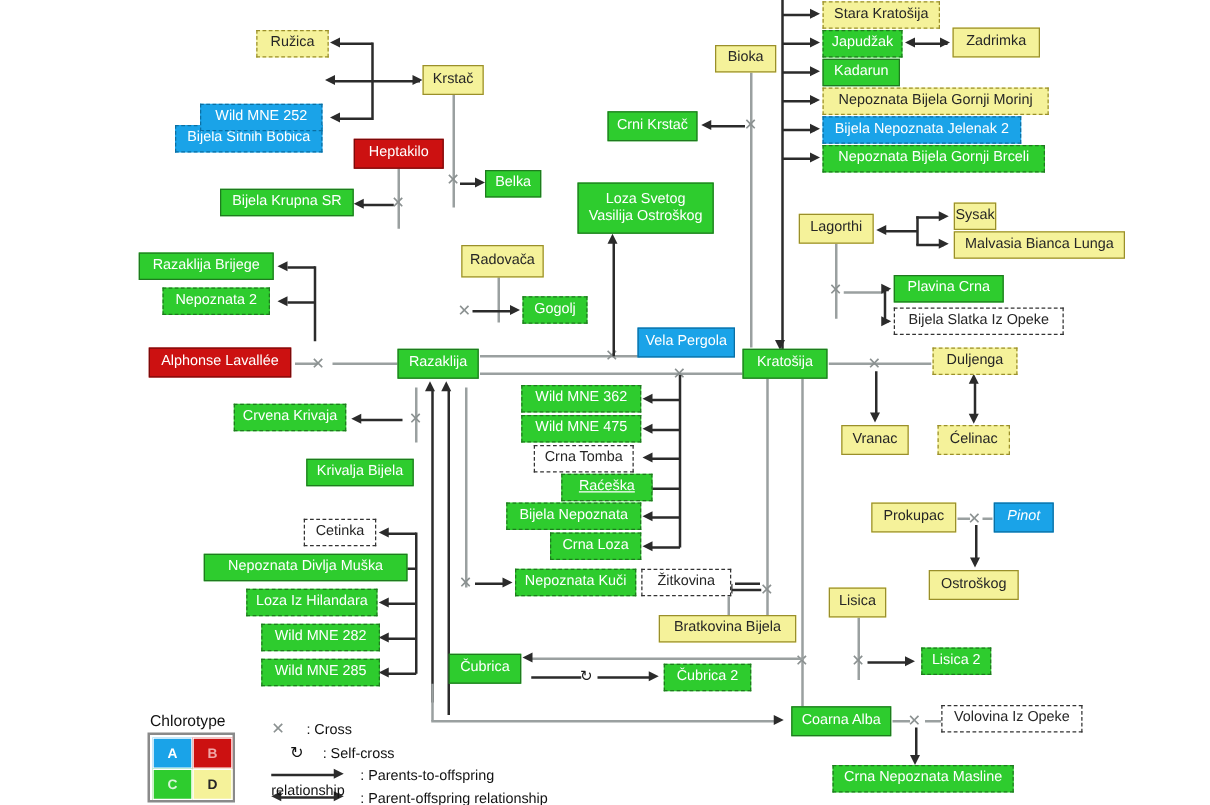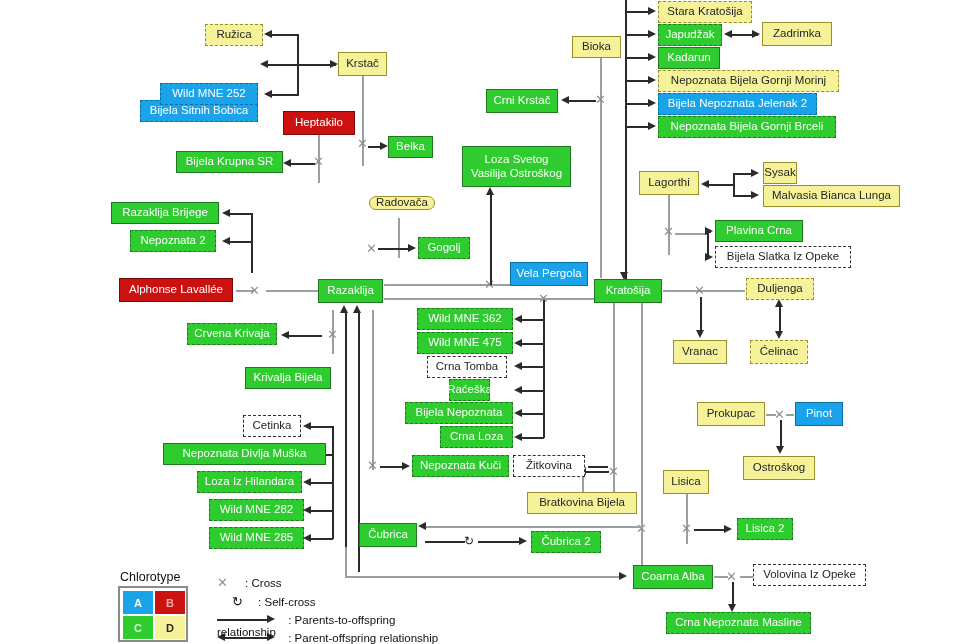--- a/index.html
+++ b/index.html
@@ -25,21 +25,21 @@
   
   .b-solid-green  {border:1.5px solid #1f7a1f;}
   .b-dash-green   {border:1.5px dashed #1f7a1f;}
   .b-solid-yellow {border:1.5px solid #9a8f2a;}
   .b-dash-yellow  {border:1.5px dashed #9a8f2a;}
   .b-solid-blue   {border:1.5px solid #0b6fa3;}
   .b-dash-blue    {border:1.5px dashed #0b6fa3;}
   .b-solid-red    {border:1.5px solid #7a0a0a;}
   .b-dash-dark    {border:1.5px dashed #333333;}
 
-  .ital{align-items:center;}
+  .ital{font-style:italic;align-items:center;}
 
   
   .ln{position:absolute;background:#555f5f;}
   .ln.h{height:1.6px;}
   .ln.v{width:1.6px;}
   .ln.thin{background:#9aa0a0;}
   .ln.dark{background:#2b2b2b;}
   .ln.vthick{width:2px;}
 
   .arw{position:absolute;width:0;height:0;}
@@ -260,21 +260,21 @@
         <span>Belka</span>
       </div>
       <div class="node c-green b-solid-green" style="left: 176px; top: 151px; width: 107px; height: 22px;">
         <span>Bijela Krupna SR</span>
       </div>
       <div class="node c-green b-solid-green" style="left: 486px; top: 89px; width: 72px; height: 24px;">
         <span>Crni Krstač</span>
       </div>
       <div class="node c-green b-solid-green" style="left: 462px; top: 146px; width: 109px; height: 41px; white-space: pre-line; font-size: 11.5px;"><span>Loza Svetog
 Vasilija Ostroškog</span></div>
-      <div class="node c-yellow b-solid-yellow" style="left: 369px; top: 196px; width: 66px; height: 14px; border-radius: 10px;">
+      <div class="node c-yellow b-solid-yellow" style="left: 369px; top: 196px; width: 66px; height: 26px;">
         <span>Radovača</span>
       </div>
       <div class="node c-green b-dash-green" style="left: 418px; top: 237px; width: 52px; height: 22px;">
         <span>Gogolj</span>
       </div>
       <div class="node c-green b-solid-green" style="left: 111px; top: 202px; width: 108px; height: 22px;">
         <span>Razaklija Brijege</span>
       </div>
       <div class="node c-green b-dash-green" style="left: 130px; top: 230px; width: 86px; height: 22px;">
         <span>Nepoznata 2</span>
@@ -299,21 +299,21 @@
       </div>
       <div class="node c-green b-dash-green" style="left: 417px; top: 308px; width: 96px; height: 22px;">
         <span>Wild MNE 362</span>
       </div>
       <div class="node c-green b-dash-green" style="left: 417px; top: 332px; width: 96px; height: 22px;">
         <span>Wild MNE 475</span>
       </div>
       <div class="node c-white b-dash-dark" style="left: 427px; top: 356px; width: 80px; height: 22px;">
         <span>Crna Tomba</span>
       </div>
-      <div class="node c-green b-dash-green" style="left: 449px; top: 379px; width: 41px; height: 22px;">
+      <div class="node c-green b-dash-green" style="left: 449px; top: 379px; width: 73px; height: 22px; text-decoration: underline;">
         <span>Raćeška</span>
       </div>
       <div class="node c-green b-dash-green" style="left: 405px; top: 402px; width: 108px; height: 22px;">
         <span>Bijela Nepoznata</span>
       </div>
       <div class="node c-green b-dash-green" style="left: 440px; top: 426px; width: 73px; height: 22px;">
         <span>Crna Loza</span>
       </div>
       <div class="node c-white b-dash-dark" style="left: 243px; top: 415px; width: 58px; height: 22px;">
         <span>Cetinka</span>

